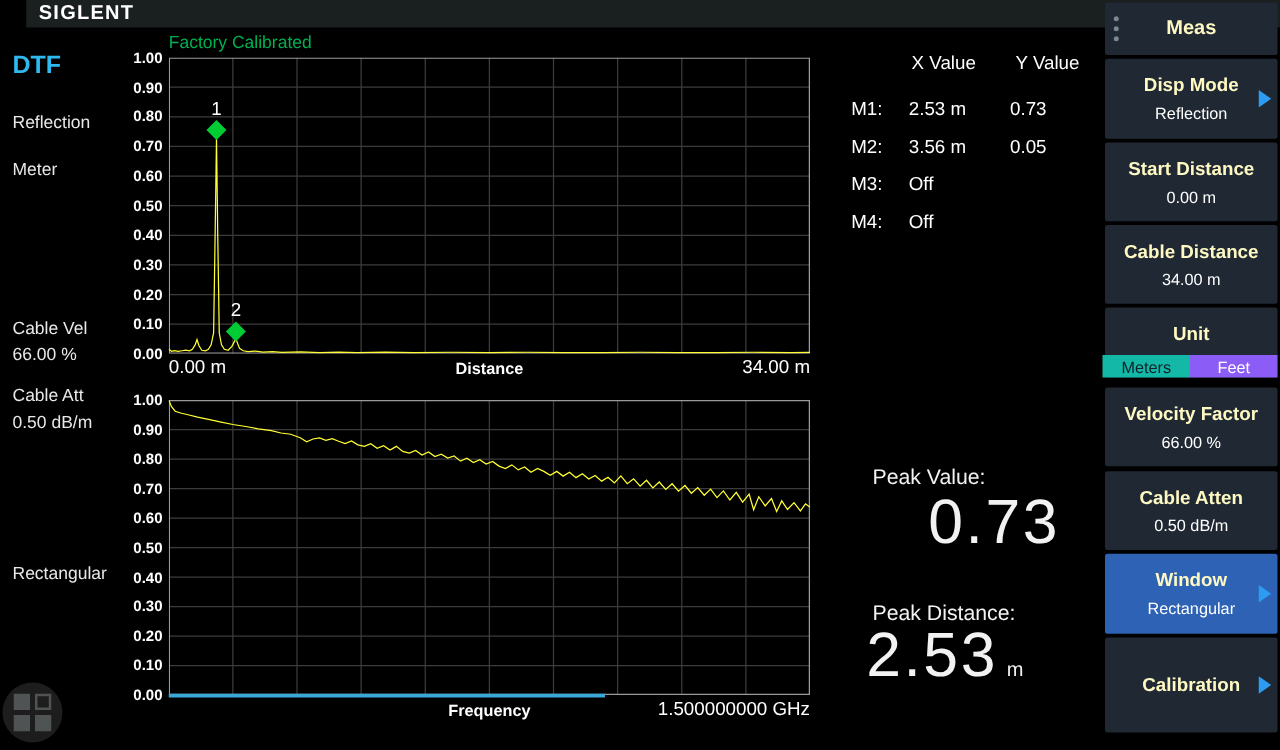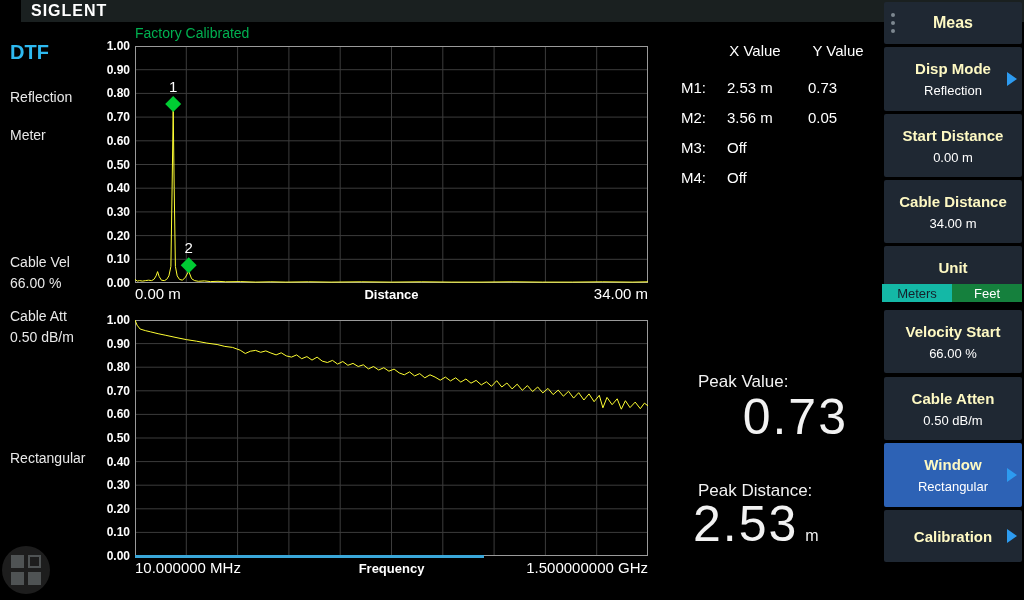--- a/index.html
+++ b/index.html
@@ -35,21 +35,21 @@
   .menu-btn.selected{background:#2d62b5;}
   .menu-btn .lbl{font-size:15px;font-weight:bold;color:#fef9c3;}
   .menu-btn .val{font-size:13px;color:#fff;}
   .arrow{position:absolute;right:5px;top:50%;transform:translateY(-50%);width:0;height:0;
          border-top:7px solid transparent;border-bottom:7px solid transparent;border-left:10px solid #2d9bf0;}
   .dots{position:absolute;left:7px;top:50%;transform:translateY(-50%);display:flex;flex-direction:column;gap:4px;}
   .dots span{width:4px;height:4px;border-radius:50%;background:#7d8790;}
   .toggle{position:absolute;left:882px;top:284px;width:140px;height:18px;display:flex;}
   .toggle .opt{flex:1;font-size:13px;display:flex;align-items:center;justify-content:center;}
   .toggle .on{background:#14b8a6;color:#15202b;}
-  .toggle .off{background:#15803d;color:#fff;}
+  .toggle .off{background:#8b5cf6;color:#fff;}
   .local{position:absolute;left:882px;top:575px;width:142px;height:25px;background:#000;
          display:flex;align-items:center;justify-content:center;font-size:16px;color:#fff;}
   
   .home{position:absolute;left:2px;top:546px;width:48px;height:48px;border-radius:50%;background:#1d1d1d;
         display:grid;grid-template-columns:13px 13px;grid-template-rows:13px 13px;gap:4px;place-content:center;}
   .sq{width:13px;height:13px;background:#4f5354;}
   .sq.outline{background:transparent;border:2px solid #4f5354;box-sizing:border-box;}
 </style>
 </head>
 <body>
@@ -143,21 +143,20 @@
       <line x1="359.1" y1="0" x2="359.1" y2="236" stroke="#3c3c3c" stroke-width="1"></line>
       <line x1="0" y1="165.2" x2="513" y2="165.2" stroke="#3c3c3c" stroke-width="1"></line>
       <line x1="410.4" y1="0" x2="410.4" y2="236" stroke="#3c3c3c" stroke-width="1"></line>
       <line x1="0" y1="188.8" x2="513" y2="188.8" stroke="#3c3c3c" stroke-width="1"></line>
       <line x1="461.7" y1="0" x2="461.7" y2="236" stroke="#3c3c3c" stroke-width="1"></line>
       <line x1="0" y1="212.4" x2="513" y2="212.4" stroke="#3c3c3c" stroke-width="1"></line>
       <rect x="0.5" y="0.5" width="512" height="235" fill="none" stroke="#9a9a9a" stroke-width="1"></rect>
       <polyline points="0.0,0.0 2.1,5.2 5.1,9.0 10.3,10.6 15.4,11.8 23.1,13.7 30.8,15.3 41.0,17.5 51.3,19.6 61.6,21.2 71.8,23.1 82.1,24.5 89.8,26.4 97.5,27.4 105.2,30.2 110.3,33.5 115.4,31.2 120.6,30.4 125.7,32.3 130.8,30.9 135.9,33.0 141.1,34.9 146.2,32.8 151.3,35.9 156.5,37.1 161.6,34.9 166.7,38.7 171.9,36.6 177.0,40.1 182.1,37.1 187.2,41.1 192.4,42.5 197.5,40.4 202.6,44.1 207.8,41.5 212.9,45.3 218.0,43.4 223.2,46.5 228.3,44.8 233.4,48.9 238.5,46.5 243.7,50.0 248.8,47.7 253.9,51.2 259.1,49.1 264.2,52.9 269.3,54.8 274.5,51.9 279.6,55.9 284.7,53.6 289.8,57.8 295.0,54.8 300.1,57.1 305.2,60.2 310.4,57.1 315.5,60.9 320.6,57.8 325.8,62.1 330.9,59.0 336.0,63.2 341.1,60.4 346.3,64.9 351.4,61.8 356.5,66.3 361.7,60.7 366.8,67.0 371.9,63.0 377.1,68.9 382.2,64.2 387.3,70.3 392.4,65.6 397.6,71.5 402.7,67.0 407.8,72.9 413.0,68.4 418.1,74.6 423.2,70.1 428.4,76.2 433.5,71.3 438.6,78.1 443.7,72.7 448.9,80.0 454.0,73.9 459.1,81.7 464.3,75.3 467.9,87.8 472.0,77.4 477.1,84.7 482.2,78.8 486.3,89.2 490.4,80.7 495.0,87.6 500.2,82.1 505.3,88.7 509.4,83.1 513.0,85.9" fill="none" stroke="#ffff33" stroke-width="1"></polyline>
     </svg>
   <div class="progress" style="width: 349px; background: rgb(58, 167, 217);"></div>
-  <div class="xrow" style="top:559px">10.000000 MHz</div>
   <div class="xrow center" style="top:561px">Frequency</div>
   <div class="xrow right" style="top:559px">1.500000000 GHz</div>
 
   <div class="mk-h" style="left:715px;top:42px;width:80px;text-align:center">X  Value</div>
   <div class="mk-h" style="left:798px;top:42px;width:80px;text-align:center">Y  Value</div>
 
   <div>
     <div class="mk-c" style="left:681px;top:79px">M1:</div>
     <div class="mk-c" style="left:727px;top:79px">2.53 m</div>
     <div class="mk-c" style="left:808px;top:79px">0.73</div>
@@ -213,36 +212,36 @@
 
   <div class="menu-btn" style="top:246px;height:56px">
     <div class="lbl" style="margin-bottom:14px">Unit</div>
   </div>
   <div class="toggle">
     <div class="opt on">Meters</div>
     <div class="opt off">Feet</div>
   </div>
 
   <div class="menu-btn" style="top:310px;height:63px">
-    <div class="lbl">Velocity Start</div>
+    <div class="lbl">Velocity Factor</div>
     <div class="val">66.00 %</div>
   </div>
 
   <div class="menu-btn" style="top:377px;height:63px">
     <div class="lbl">Cable Atten</div>
     <div class="val">0.50 dB/m</div>
   </div>
 
   <div class="menu-btn selected" style="top:443px;height:64px">
     <div class="lbl">Window</div>
     <div class="val">Rectangular</div>
     <div class="arrow"></div>
   </div>
 
-  <div class="menu-btn" style="top:510px;height:52px">
+  <div class="menu-btn" style="top:510px;height:76px">
     <div class="lbl">Calibration</div>
     <div class="arrow"></div>
   </div>
 
 
   <div class="home">
     <div class="sq"></div>
     <div class="sq outline"></div>
     <div class="sq"></div>
     <div class="sq"></div>

